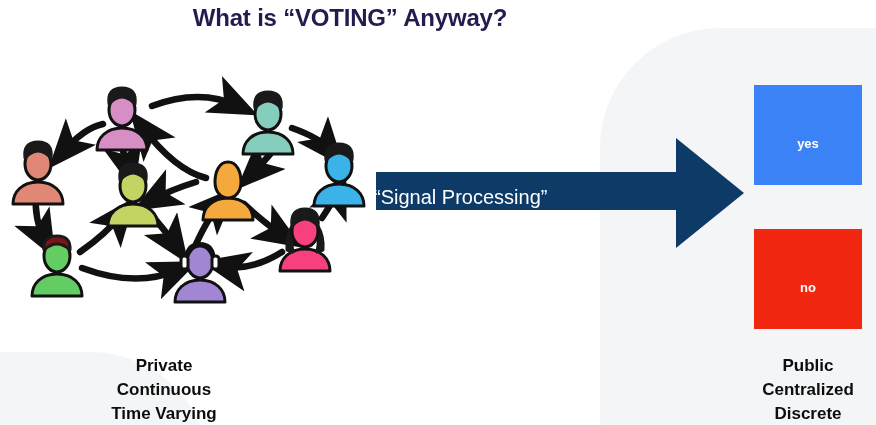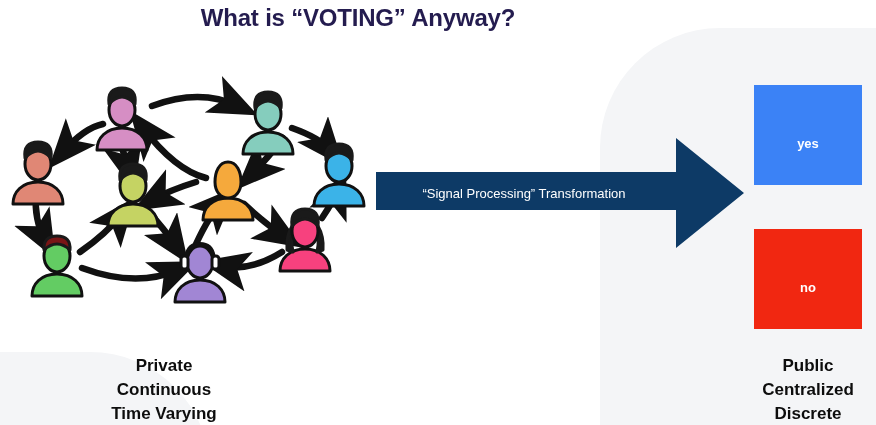--- a/index.html
+++ b/index.html
@@ -21,41 +21,40 @@
     background:#f4f5f7;
     border-top-right-radius:150px;
   }
 
   
   .title{
     position:absolute;left:0;top:4px;width:700px;
     text-align:center;
     font-size:24px;font-weight:bold;color:#241c4f;
     letter-spacing:-0.2px;
-    padding-left:8px;
   }
 
   
   .network{position:absolute;left:0px;top:66px;width:380px;height:240px;}
 
   
   .caption{
     position:absolute;text-align:center;
     font-size:17px;font-weight:bold;color:#0d0d0d;line-height:24px;margin-top:48px;
   }
   .caption-left{left:55px;top:306px;width:218px;}
   .caption-right{left:735px;top:306px;width:146px;}
   .caption div{white-space:nowrap;}
 
   
   .arrow-wrap{position:absolute;left:374px;top:136px;width:372px;height:114px;}
   .arrow-label{
-    position:absolute;left:0px;top:0px;width:300px;height:114px;
+    position:absolute;left:0px;top:16px;width:300px;height:114px;
     display:flex;align-items:center;justify-content:center;
-    color:#ffffff;font-size:13px;font-weight:normal;
+    color:#ffffff;font-size:20px;font-weight:normal;
     pointer-events:none;
   }
 
   
   .vbox{
     position:absolute;width:108px;height:100px;
     display:flex;align-items:center;justify-content:center;
     color:#ffffff;font-size:13px;font-weight:bold;
   }
   .vbox span{display:block;transform:translateY(8px);}

